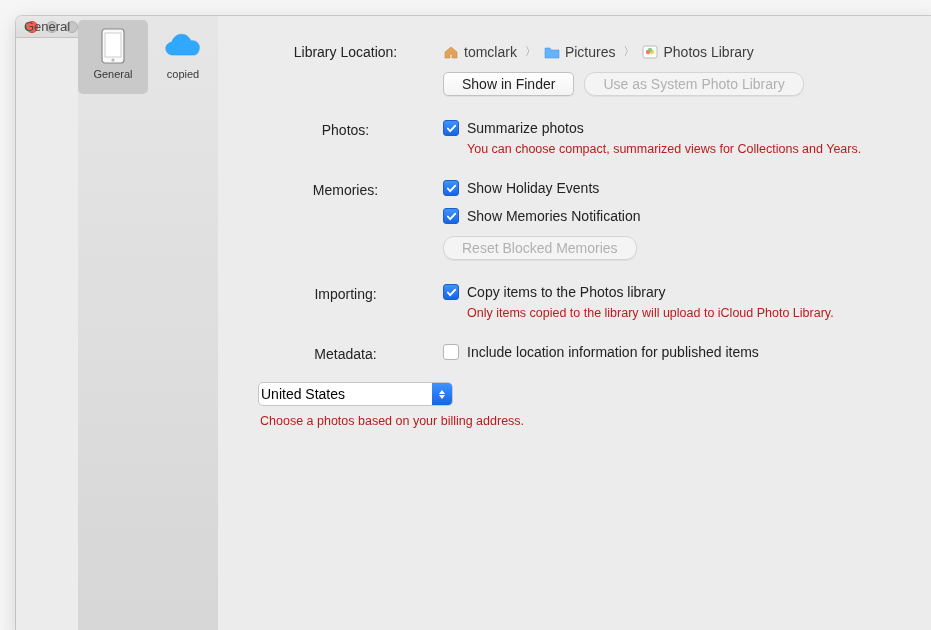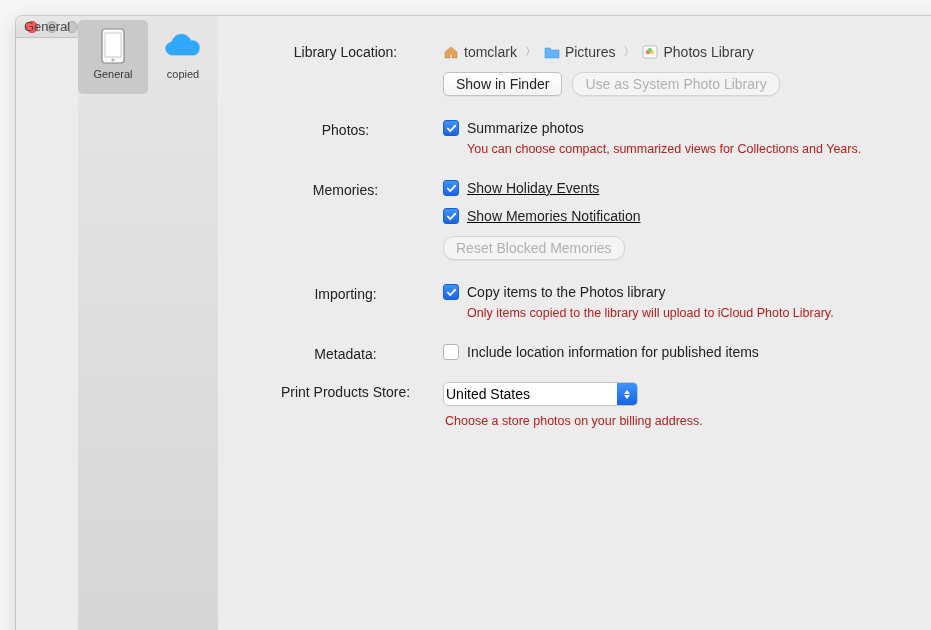--- a/index.html
+++ b/index.html
@@ -112,21 +112,21 @@
       font-size: 14px;
       color: #3d3d3d;
       padding-top: 2px;
     }
     .bc-item { display: flex; align-items: center; gap: 5px; }
     .bc-sep { color: #8a8a8a; font-size: 11px; }
     .btn-row { display: flex; gap: 10px; margin-top: 8px; }
     .mac-btn {
       font-family: inherit;
       font-size: 14px;
-      padding: 3px 12px;
+      padding: 3px 18px;
       background: linear-gradient(#ffffff,#f3f3f3);
       border: 1px solid #c1c1c1;
       border-radius: 5px;
       color: #222;
       box-shadow: 0 1px 0 rgba(0,0,0,0.05);
     }
     .mac-btn.disabled {
       color: #b1b1b1;
       background: #f4f4f4;
       border-color: #d4d4d4;
@@ -270,21 +270,21 @@
             <span>Summarize photos</span>
           </label>
           <div class="help-text">You can choose compact, summarized views for Collections and Years.</div>
         </div>
       </div>
     </div>
 
     <div class="section-block">
       <div class="row">
         <div class="row-label">Memories:</div>
-        <div class="row-body" style="gap:12px;text-decoration:underline;">
+        <div class="row-body" style="gap:12px;">
           <label class="chk-row">
             <span class="chk on">
                 <svg viewBox="0 0 12 12">
                   <path d="M2 6l2.5 2.8L10 3" stroke="#fff" stroke-width="2" fill="none" stroke-linecap="round"></path>
                 </svg>
               </span>
             <span>Show Holiday Events</span>
           </label>
           <label class="chk-row">
             <span class="chk on">
@@ -322,27 +322,26 @@
       <div class="row-label">Metadata:</div>
       <div class="row-body">
         <label class="chk-row">
           <span class="chk off"></span>
           <span>Include location information for published items</span>
         </label>
       </div>
     </div>
 
     <div class="row">
-      <div class="row-label">Print Products Store:</div>
       <div class="row-body" style="gap:6px;">
         <div class="select">
           <span class="sel-label">United States</span>
           <span class="sel-knob">
             <span class="tri up"></span>
               <span class="tri down"></span>
           </span>
         </div>
-        <div class="help-text" style="margin-left:2px;">Choose a store photos on your billing address.</div>
+        <div class="help-text" style="margin-left:2px;">Choose a photos based on your billing address.</div>
       </div>
     </div>
 
   </div>
 </div>
 
 </body></html>

